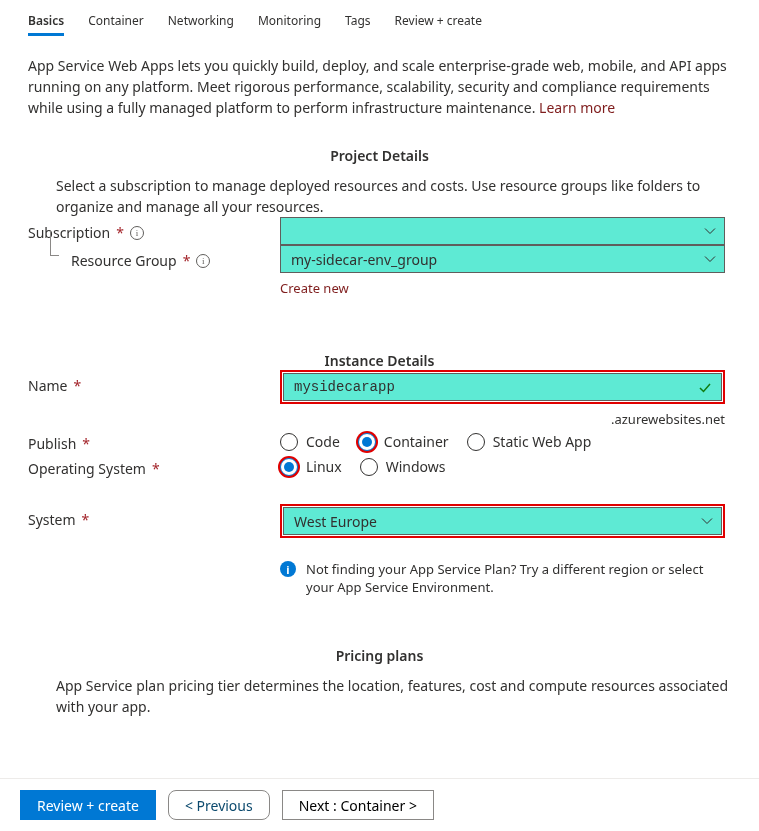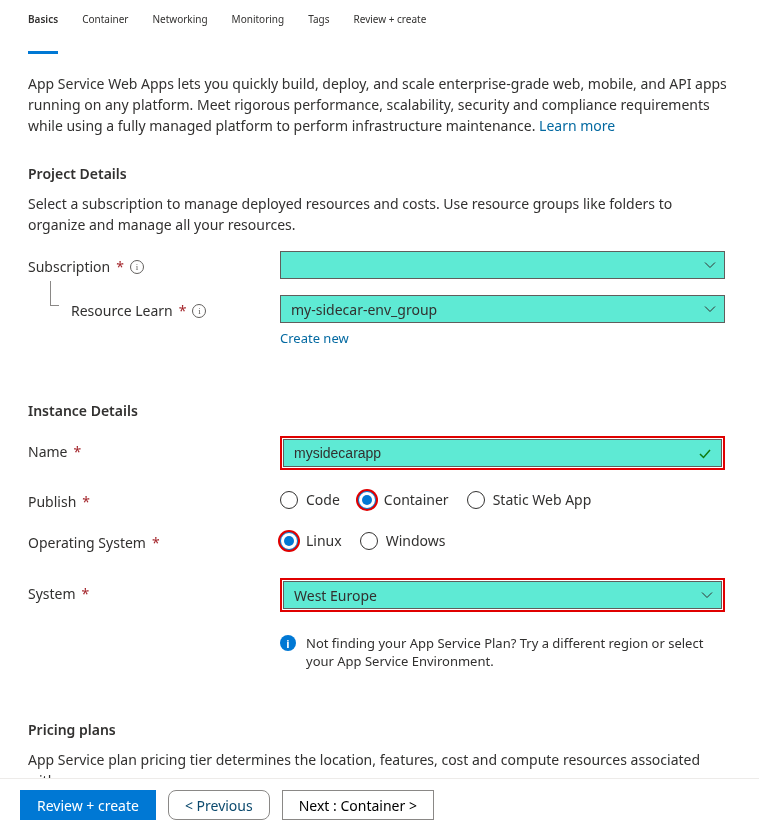--- a/index.html
+++ b/index.html
@@ -22,46 +22,47 @@
   .scroll-area::-webkit-scrollbar-thumb { background: #c8c6c4; border-radius: 0; }
   .scroll-area::-webkit-scrollbar-track { background: #fafafa; }
 
   .tabs {
     display: flex;
     gap: 24px;
     border-bottom: 1px solid transparent;
     padding-top: 4px;
   }
   .tab {
-    padding: 8px 0 25px 0;
-    font-size: 10px;
+    padding: 8px 0 4px 0;
+    font-size: 12px;
     cursor: pointer;
     border-bottom: 3px solid transparent;
     color: #323130;
   }
   .tab.active {
     font-weight: 600;
     border-bottom-color: #0078d4;
     color: #323130;
   }
 
   .intro { margin-top: 18px; line-height: 1.5; }
-  .link { color: #0369a1; cursor: pointer; }
+  .link { color: #7f1d1d; cursor: pointer; }
 
   h3.section-title {
     font-size: 14px;
     font-weight: 600;
     margin-top: 28px;
-  }
-  .section-desc { margin-top: 10px; line-height: 1.5; }
+    text-align: center;
+  }
+  .section-desc { margin-top: 10px; line-height: 1.5; margin-left: 28px; }
 
   .form-row {
     display: flex;
     align-items: flex-start;
-    margin-top: 16px;
+    margin-top: 0;
   }
   .form-row .label-col {
     width: 252px;
     padding-top: 6px;
     display: flex;
     align-items: center;
     gap: 6px;
   }
   .form-row .input-col {
     flex: 1;
@@ -98,21 +99,21 @@
     display: flex;
     align-items: center;
     position: relative;
     background: #5eead4;
     font-size: 14px;
     color: #323130;
   }
   .select-box { cursor: pointer; }
   .text-input input {
     border: none; width: 100%; height: 100%; outline: none;
-    font-size: 14px; font-family: Liberation Sans, sans-serif; color: #323130;
+    font-size: 14px; font-family: Liberation Mono, monospace; color: #323130;
     background: transparent;
   }
   .chevron {
     position: absolute; right: 8px; top: 7px; pointer-events: none;
   }
   .check-icon {
     position: absolute; right: 10px; top: 8px;
   }
   .highlight-box { border: 2px solid #e00000; padding: 1px; }
   .suffix-text { text-align: right; margin-top: 6px; font-size: 13px; color: #323130; }
@@ -193,21 +194,21 @@
         <svg class="chevron" width="12" height="12" viewBox="0 0 12 12">
             <path d="M1 3.5 L6 8.5 L11 3.5" stroke="#323130" stroke-width="1" fill="none"></path>
           </svg>
       </div>
     </div>
   </div>
 
   <div class="form-row indent-row">
     <div class="label-col">
       <div class="indent-connector"></div>
-      <span>Resource Learn</span>
+      <span>Resource Group</span>
       <span class="req">*</span>
       <span class="info-icon">i</span>
     </div>
     <div class="input-col">
       <div class="select-box">
         <span>my-sidecar-env_group</span>
         <svg class="chevron" width="12" height="12" viewBox="0 0 12 12">
             <path d="M1 3.5 L6 8.5 L11 3.5" stroke="#323130" stroke-width="1" fill="none"></path>
           </svg>
       </div>
@@ -224,20 +225,21 @@
     </div>
     <div class="input-col">
       <div class="highlight-box">
         <div class="text-input">
           <input value="mysidecarapp" style="">
           <svg class="check-icon" width="12" height="12" viewBox="0 0 12 12">
               <path d="M1 6 L4.5 9.5 L11 2" stroke="#107c10" stroke-width="1.5" fill="none"></path>
             </svg>
         </div>
       </div>
+      <div class="suffix-text">.azurewebsites.net</div>
     </div>
   </div>
 
   <div class="form-row">
     <div class="label-col">
       <span>Publish</span>
       <span class="req">*</span>
     </div>
     <div class="input-col">
       <div class="radio-row">

